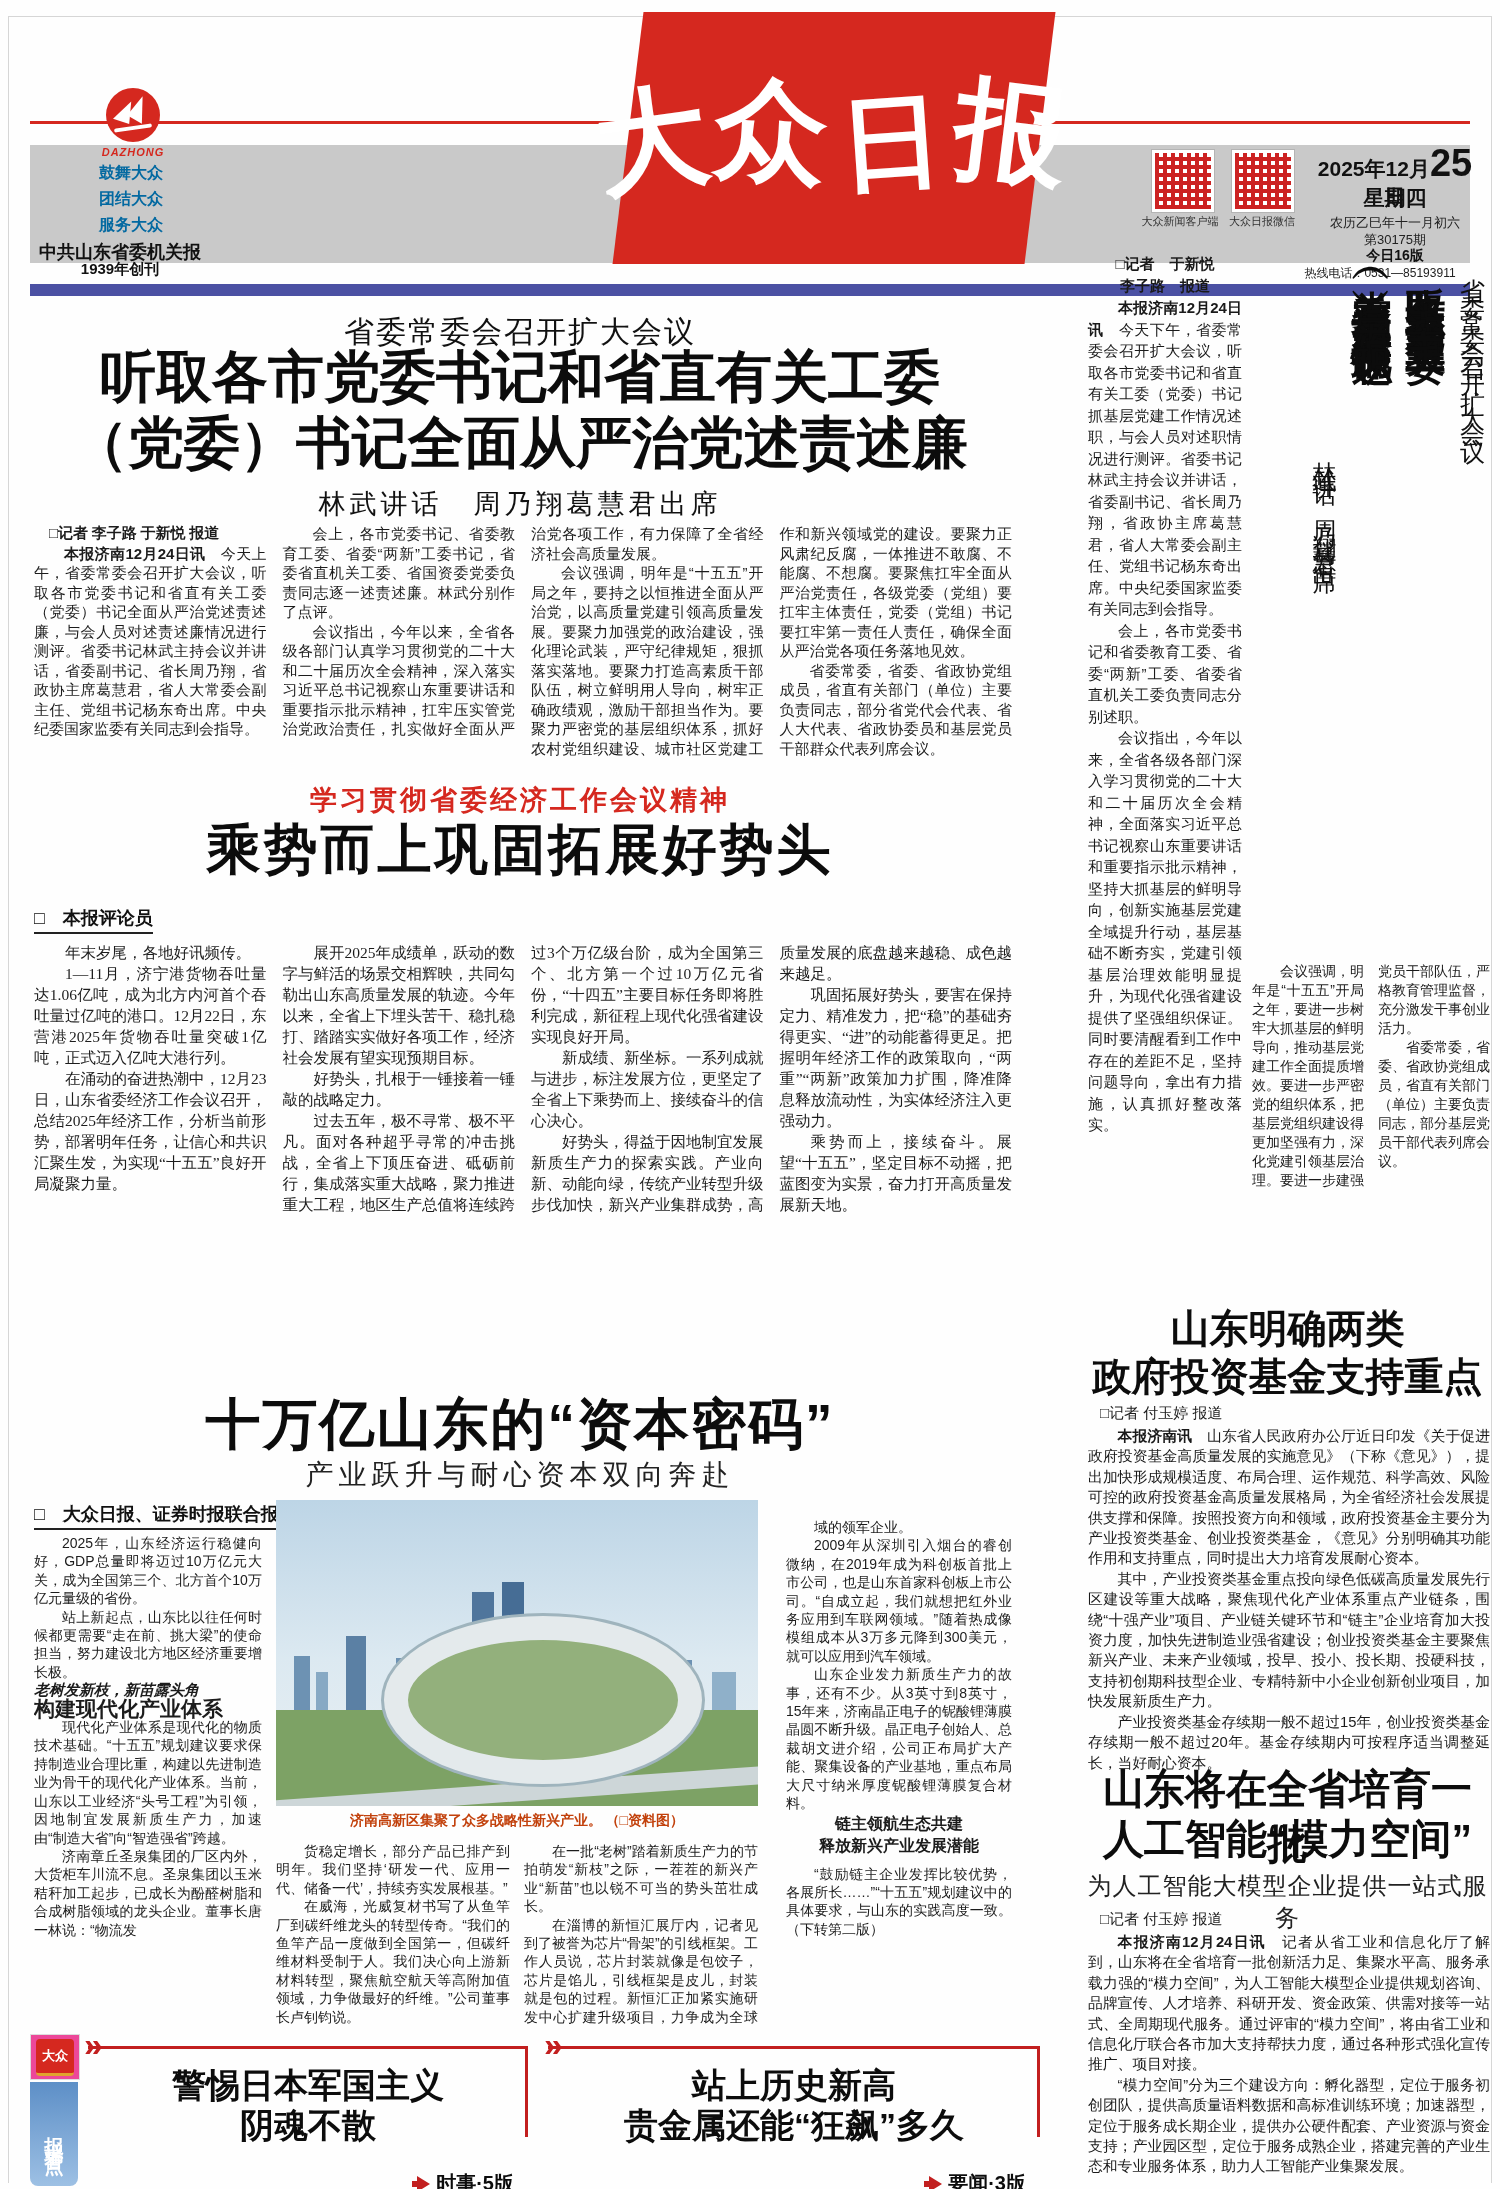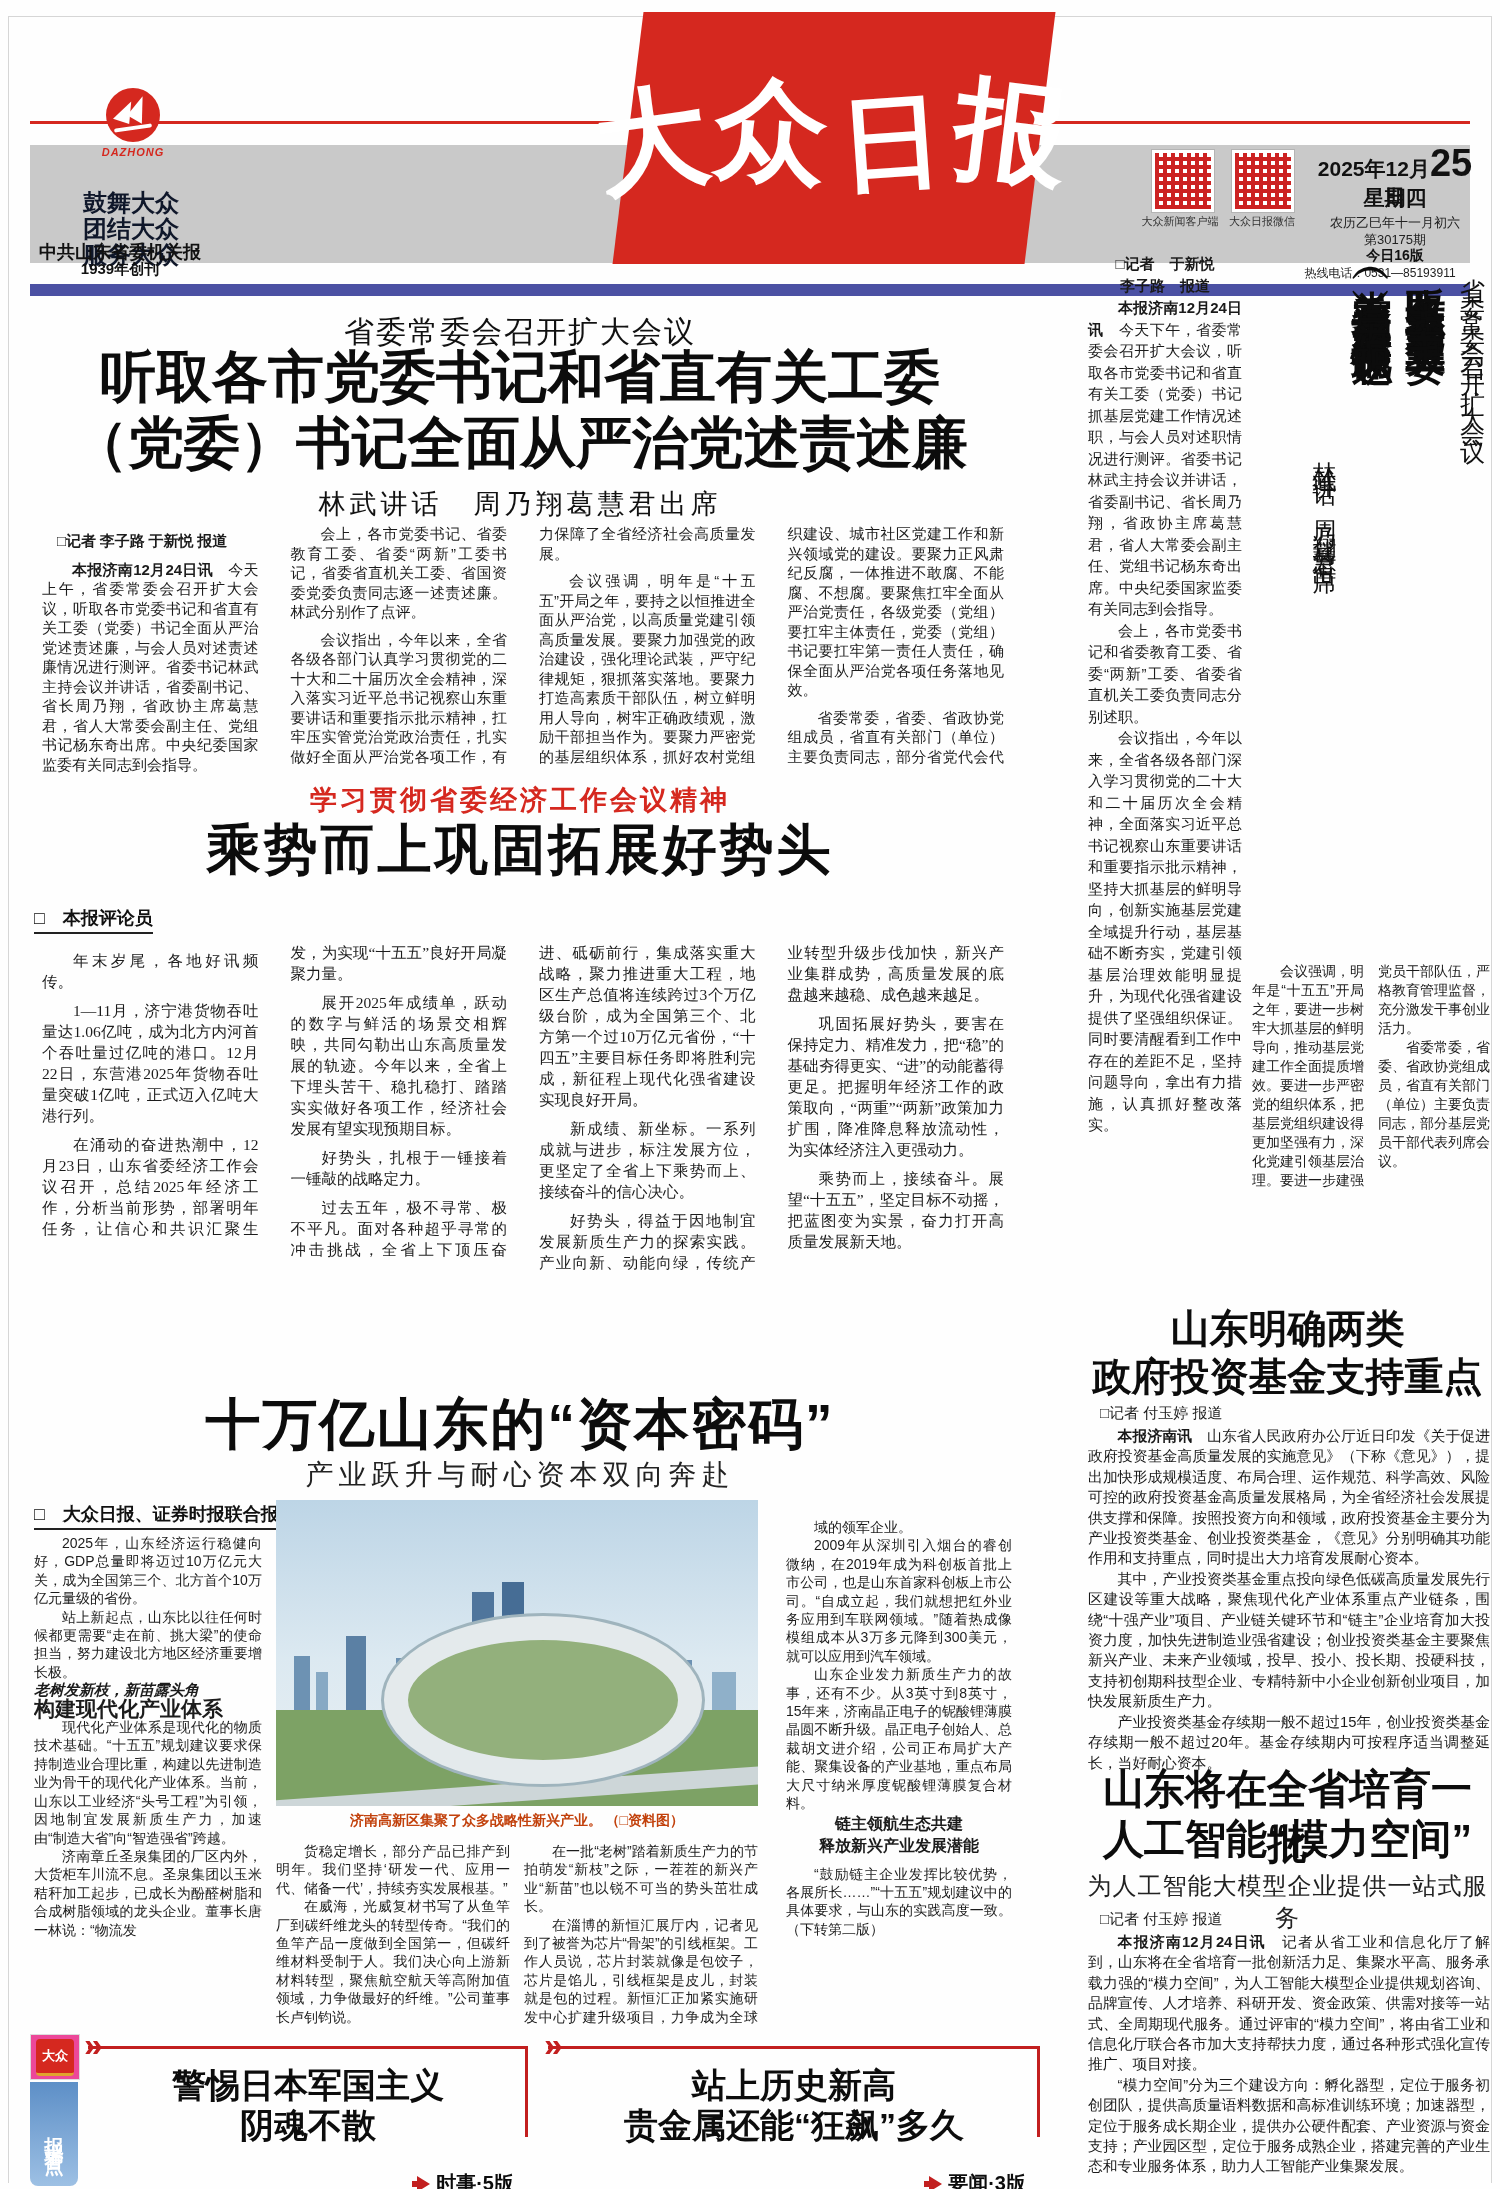--- a/index.html
+++ b/index.html
@@ -18,21 +18,21 @@
   .red-rule{height:3px;background:#d5281f;top:121px;}
   .red-rule.l{left:30px;width:596px;}
   .red-rule.r{left:1042px;width:428px;}
   .logo-circle{left:106px;top:88px;width:54px;height:54px;border-radius:50%;background:#d5281f;overflow:hidden;}
   .logo-sail{position:absolute;left:10px;top:12px;width:0;height:0;
              border-left:12px solid transparent;border-right:5px solid transparent;border-bottom:22px solid #fff;transform:rotate(18deg);}
   .logo-sail2{position:absolute;left:26px;top:9px;width:0;height:0;
              border-left:4px solid transparent;border-right:13px solid transparent;border-bottom:24px solid #fff;transform:rotate(30deg);}
   .logo-wave{position:absolute;left:8px;top:38px;width:38px;height:4px;background:#fff;border-radius:2px;transform:rotate(-8deg);}
   .logo-word{left:92px;top:146px;width:82px;text-align:center;font-size:11px;font-weight:bold;font-style:italic;color:#d5281f;letter-spacing:1px;}
-  .slogan{left:76px;top:160px;width:110px;font-size:24px;font-weight:bold;color:#0f172a;line-height:26px;text-align:center;margin-top:30px;}
+  .slogan{left:76px;top:160px;width:110px;font-size:16px;font-weight:bold;color:#0369a1;line-height:26px;text-align:center;}
   .org1{left:30px;top:240px;width:180px;font-size:18px;font-weight:bold;color:#111;text-align:center;}
   .org2{left:30px;top:260px;width:180px;font-size:15px;font-weight:bold;color:#111;text-align:center;}
 
   .masthead-shape{left:628px;top:12px;width:412px;height:252px;background:#d5281f;transform:skewX(-7deg);}
   .masthead-title{left:616px;top:30px;width:430px;height:210px;display:flex;align-items:center;justify-content:center;gap:8px;}
   .title-char{color:#fff;font-family:"Liberation Serif",serif;font-weight:bold;font-size:112px;line-height:1;display:inline-block;}
   .title-char:nth-child(1){transform:rotate(-8deg) translateY(6px);}
   .title-char:nth-child(2){transform:rotate(5deg) translateY(-4px);}
   .title-char:nth-child(3){transform:rotate(-4deg) translateY(8px) scale(.92);}
   .title-char:nth-child(4){transform:rotate(7deg) translateY(-2px);}
@@ -53,21 +53,21 @@
   .hotline{left:1270px;top:265px;width:220px;text-align:center;font-size:12px;color:#222;}
   .blue-band{left:30px;top:284px;width:1440px;height:12px;background:#4b51a3;}
 
   
   .a1-kicker{left:30px;top:312px;width:980px;font-size:30px;color:#111;letter-spacing:2px;}
   .a1-h1{left:30px;top:346px;width:980px;font-size:56px;font-weight:bold;line-height:62px;color:#0c0c0c;}
   .a1-h2{left:30px;top:412px;width:980px;font-size:56px;font-weight:bold;line-height:62px;color:#0c0c0c;}
   .a1-byline{left:30px;top:486px;width:980px;font-size:27px;color:#111;letter-spacing:4px;}
   .body-cols{font-size:15px;line-height:19.5px;color:#1c1c1c;overflow:hidden;}
   .a1-body{left:34px;top:524px;width:978px;height:250px;column-count:4;column-gap:16px;}
-  .body-cols p{margin:8px;text-indent:2em;}
+  .body-cols p{margin:0;text-indent:2em;}
   .body-cols p.rep{text-indent:1em;}
   .body-cols .lead{text-indent:2em;}
   .rep{font-weight:bold;}
   .rep-n{font-family:"Liberation Serif",serif;}
 
   
   .cm-kicker{left:30px;top:782px;width:980px;font-size:27px;font-weight:bold;color:#d5281f;letter-spacing:3px;}
   .cm-h{left:30px;top:814px;width:980px;font-size:54px;font-weight:bold;letter-spacing:3px;color:#0c0c0c;}
   .author-label{font-size:18px;font-weight:bold;color:#111;border-bottom:2px solid #222;padding-bottom:4px;}
   .cm-author{left:34px;top:906px;}

